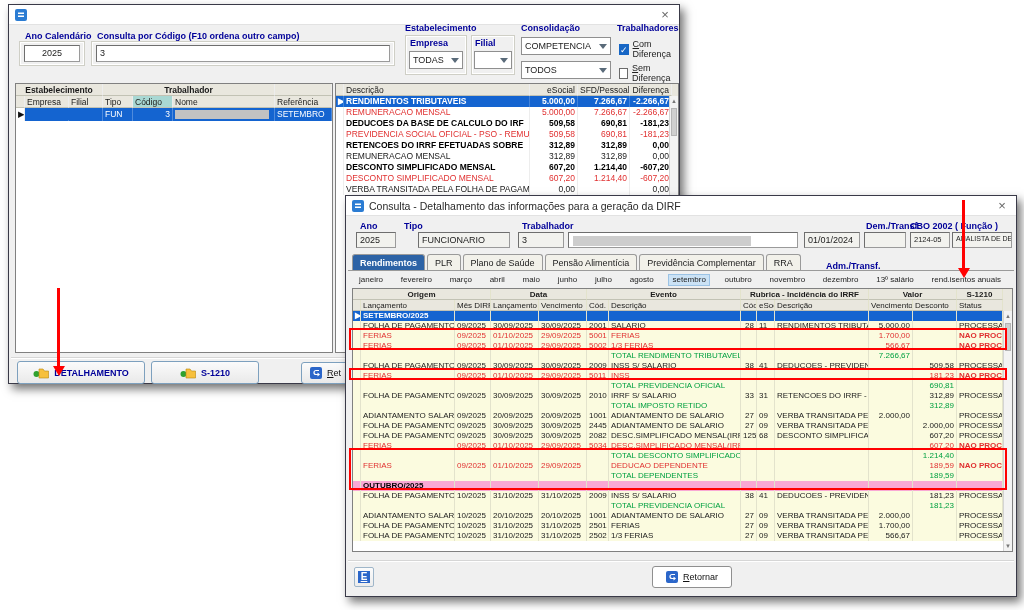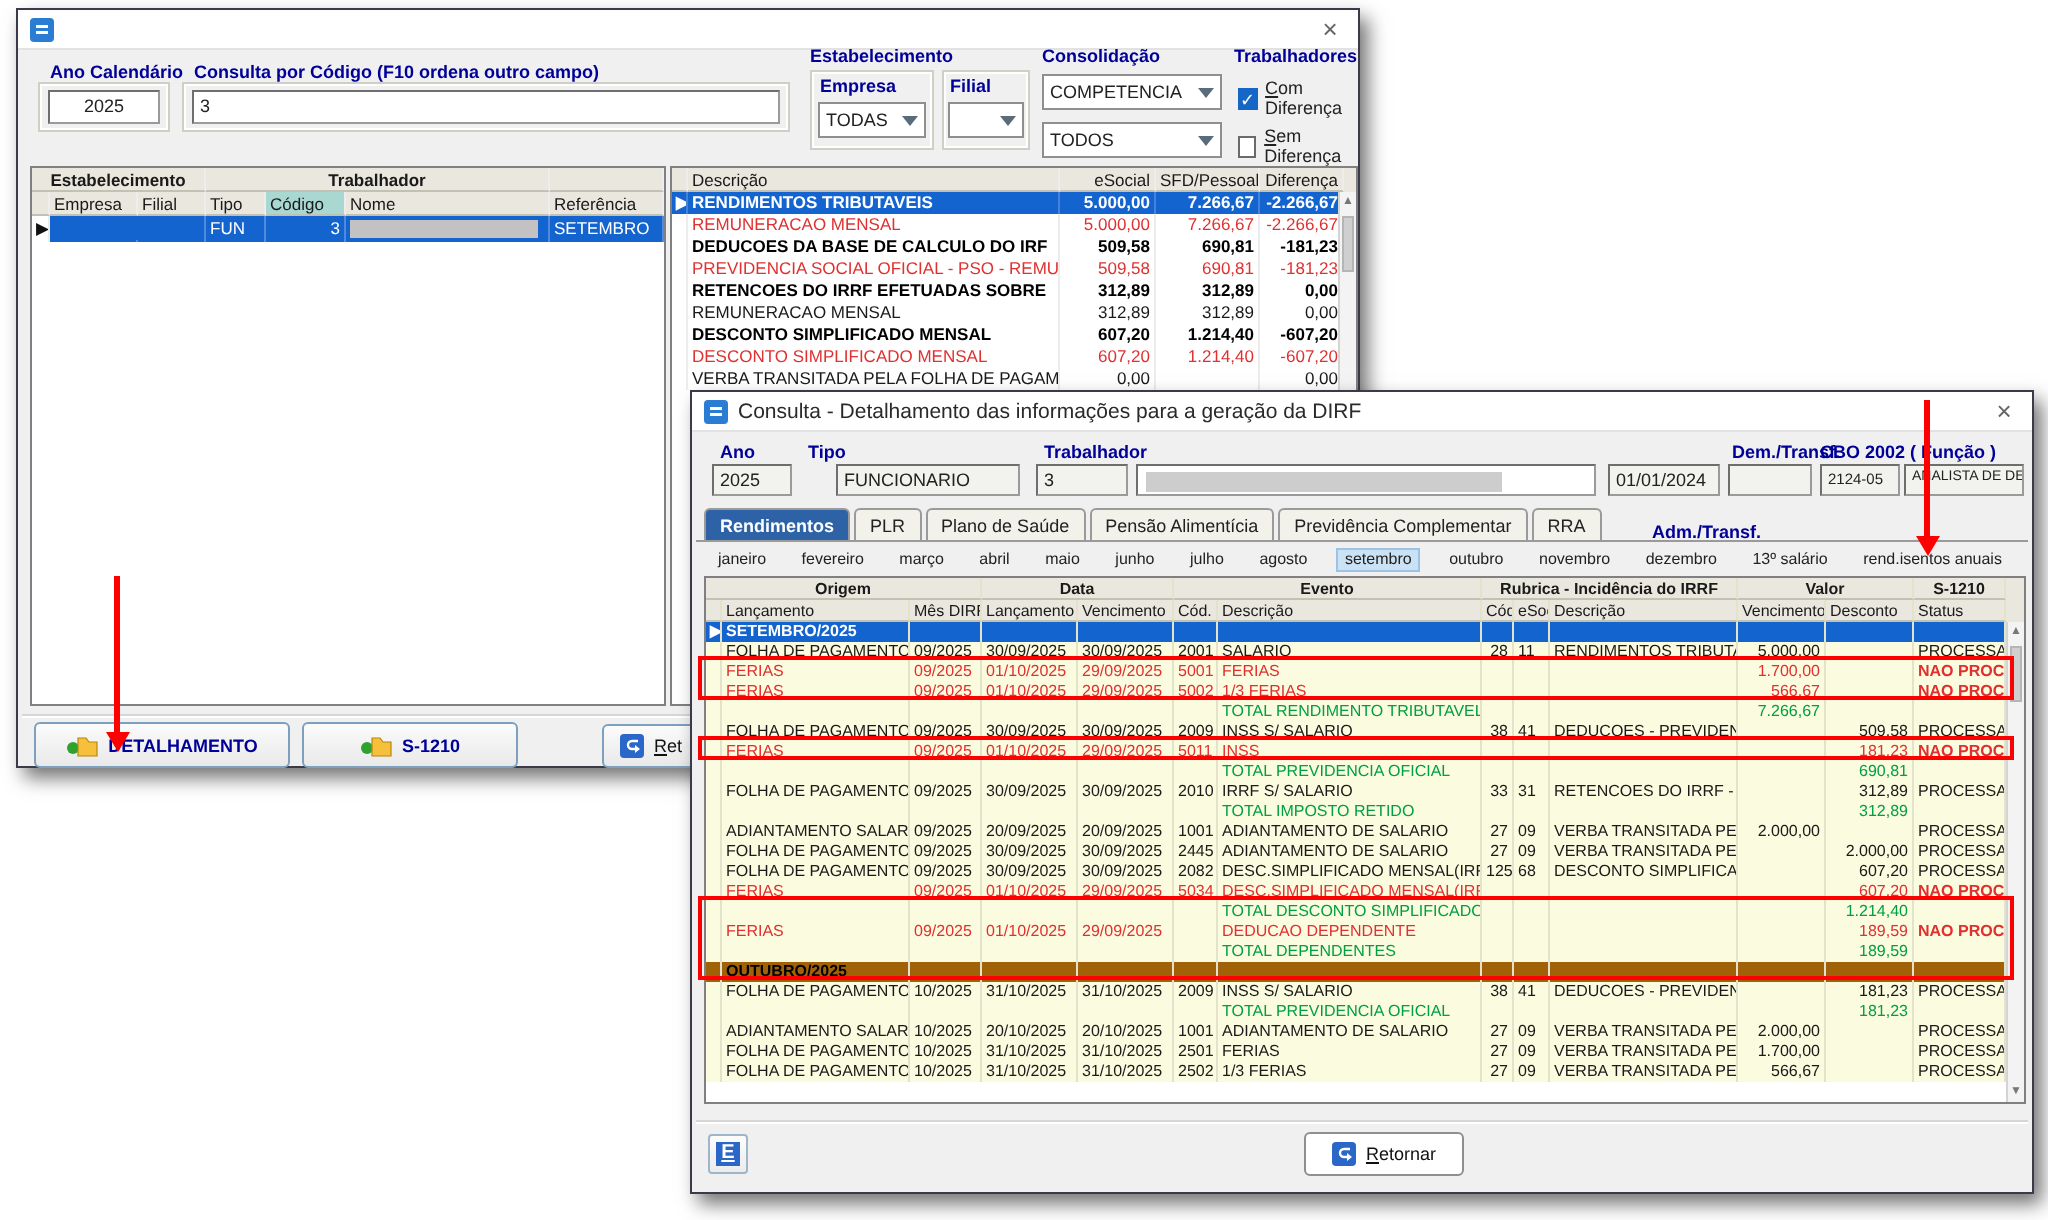--- a/index.html
+++ b/index.html
@@ -43,21 +43,21 @@
 .rt-red{color:#E03030;}
 .rt-bold{font-weight:bold;color:#000;}
 .rt-norm{color:#1a1a1a;}
 
 .g2 .hrow{height:11px;}
 .g2 .hrow .gcell{font-size:8px;line-height:11px;}
 .g2 .grow{height:10px;background:#FBFBDF;}
 .g2 .gcell{font-size:8px;line-height:10px;border-right:1px solid #E3E3CC;}
 .g2 .rt-sel{background:#1464D0;color:#fff;}
 .g2 .rt-sel .gcell{background:#1464D0;}
-.g2 .rt-sec .gcell{background:#a16207;font-weight:bold;color:#000;}
+.g2 .rt-sec .gcell{background:#f9a8d4;font-weight:bold;color:#000;}
 .g2 .rt-err{color:#E03030;}
 .g2 .rt-err .gcell:last-child{font-weight:bold;}
 .g2 .rt-tot{color:#00A040;}
 .g2 .rt-norm{color:#1a1a1a;}
 
 .tabs{position:absolute;display:flex;gap:2px;align-items:flex-end;}
 .tabs .gcell{display:inline-block;height:17px;line-height:16px;border:1px solid #9a9a9a;border-bottom:none;border-radius:3px 3px 0 0;padding:0 7px;background:#F2F1EA;font-size:9px;color:#222;}
 .tabs .gcell.active{background:#2D63A6;color:#fff;font-weight:bold;}
 .tabline{position:absolute;border-bottom:1px solid #9a9a9a;}
 .months{position:absolute;display:flex;justify-content:space-between;align-items:center;}

